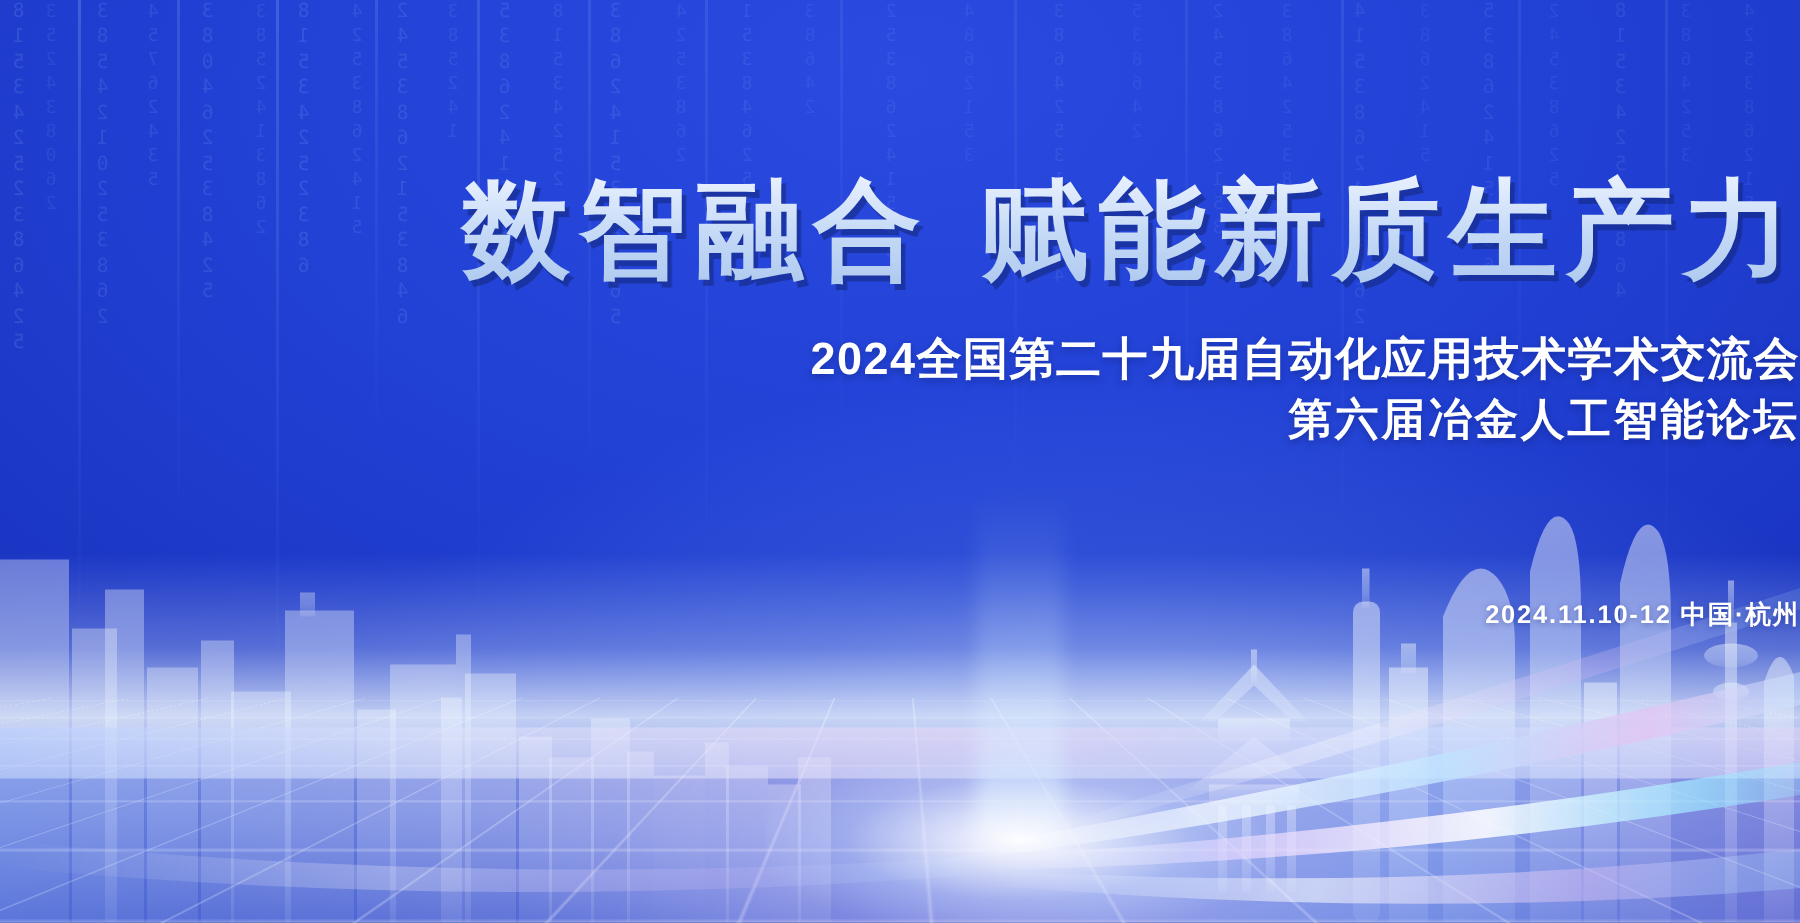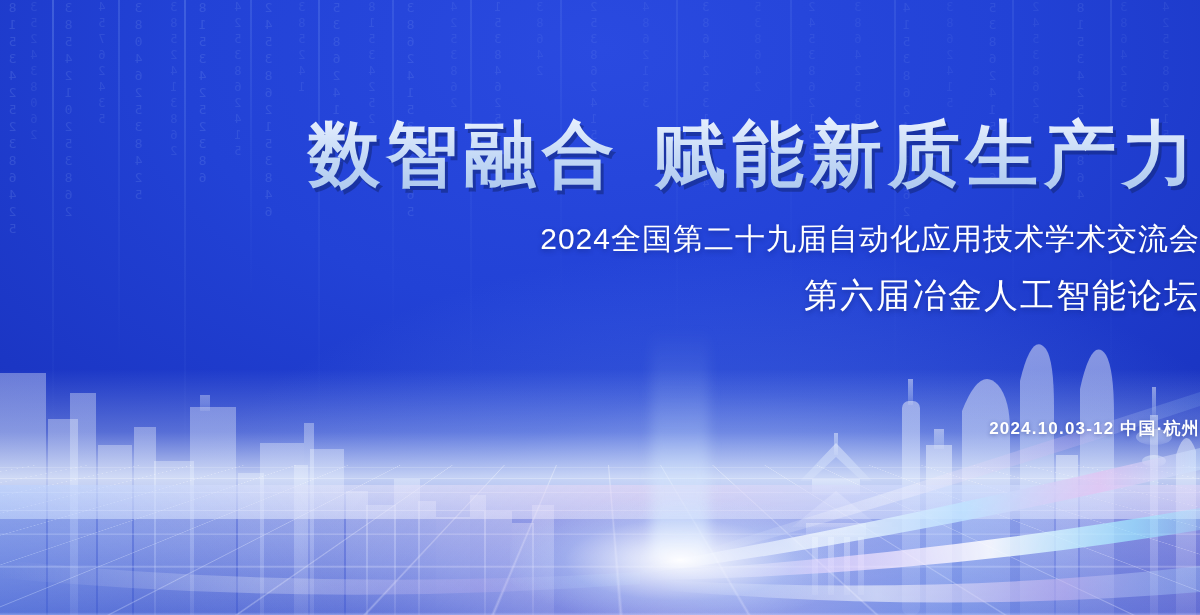--- a/index.html
+++ b/index.html
@@ -134,27 +134,27 @@
     background-clip: text;
     color: transparent;
     -webkit-text-fill-color: transparent;
     filter: drop-shadow(3px 4px 0px rgba(18,38,120,0.55));
   }
   .title .gap { display: inline-block; width: 34px; }
 
   .sub1, .sub2, .sub3 {
     margin: 0;
     color: #ffffff;
-    font-weight: 400;
+    font-weight: 700;
     letter-spacing: 1px;
     text-shadow: 0 2px 5px rgba(14,32,110,0.45);
   }
   .sub1 { font-size: 30px; margin-top: 28px; }
   .sub2 { font-size: 30px; margin-top: 13px; letter-spacing: 0.5px; }
-  .sub3 { font-size: 34px; margin-top: 13px; letter-spacing: 2px; }
+  .sub3 { font-size: 29px; letter-spacing: 2px; }
 
   .datebar {
     margin: 0;
     padding-top: 98px;
     color: #ffffff;
     font-size: 17px;
     font-weight: 700;
     letter-spacing: 1.2px;
     text-shadow: 0 1px 4px rgba(14,32,110,0.40);
   }
@@ -324,16 +324,16 @@
 
   <div class="burst-ray"></div>
   <div class="burst-core"></div>
 
   <div class="content">
     <h1 class="title"><span>数智融合</span><span class="gap"></span><span>赋能新质生产力</span></h1>
 
     <p class="sub1">2024全国第二十九届自动化应用技术学术交流会</p>
     <p class="sub3">第六届冶金人工智能论坛</p>
 
-    <p class="datebar">2024.10.03-12 中国·杭州</p>
+    <p class="datebar">2024.11.10-12 中国·杭州</p>
   </div>
 
 </div>
 
 </body></html>

